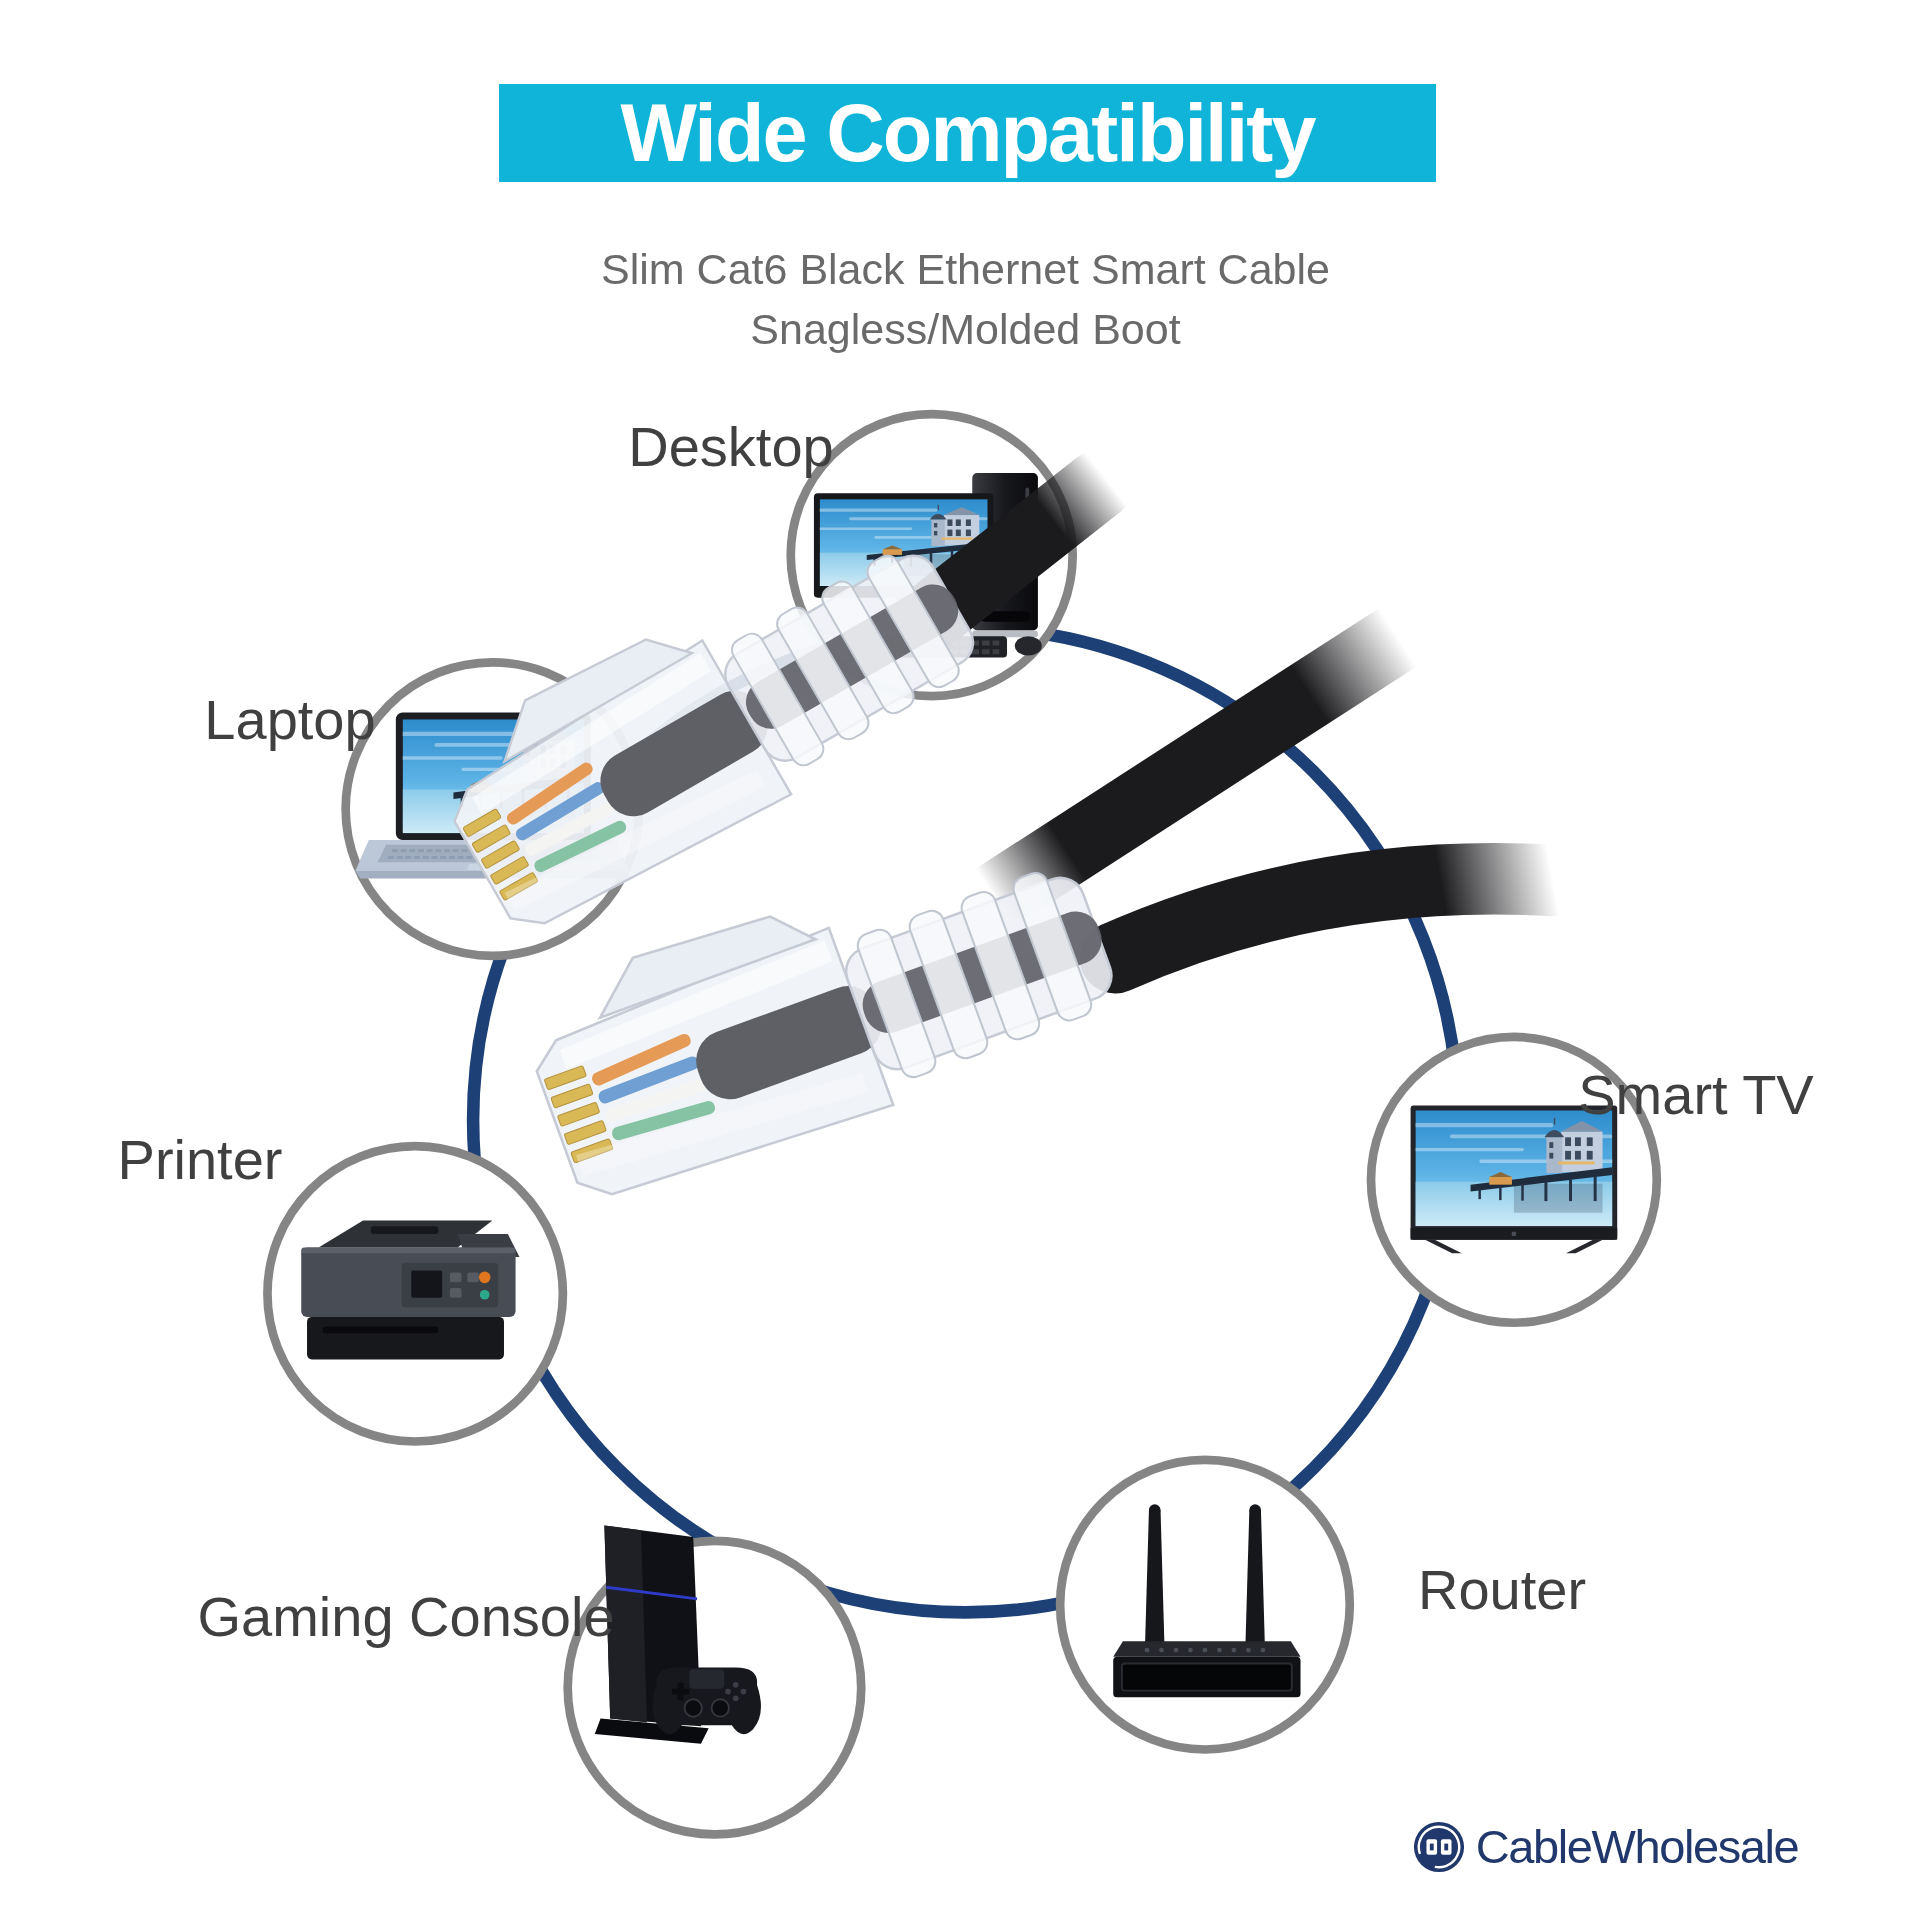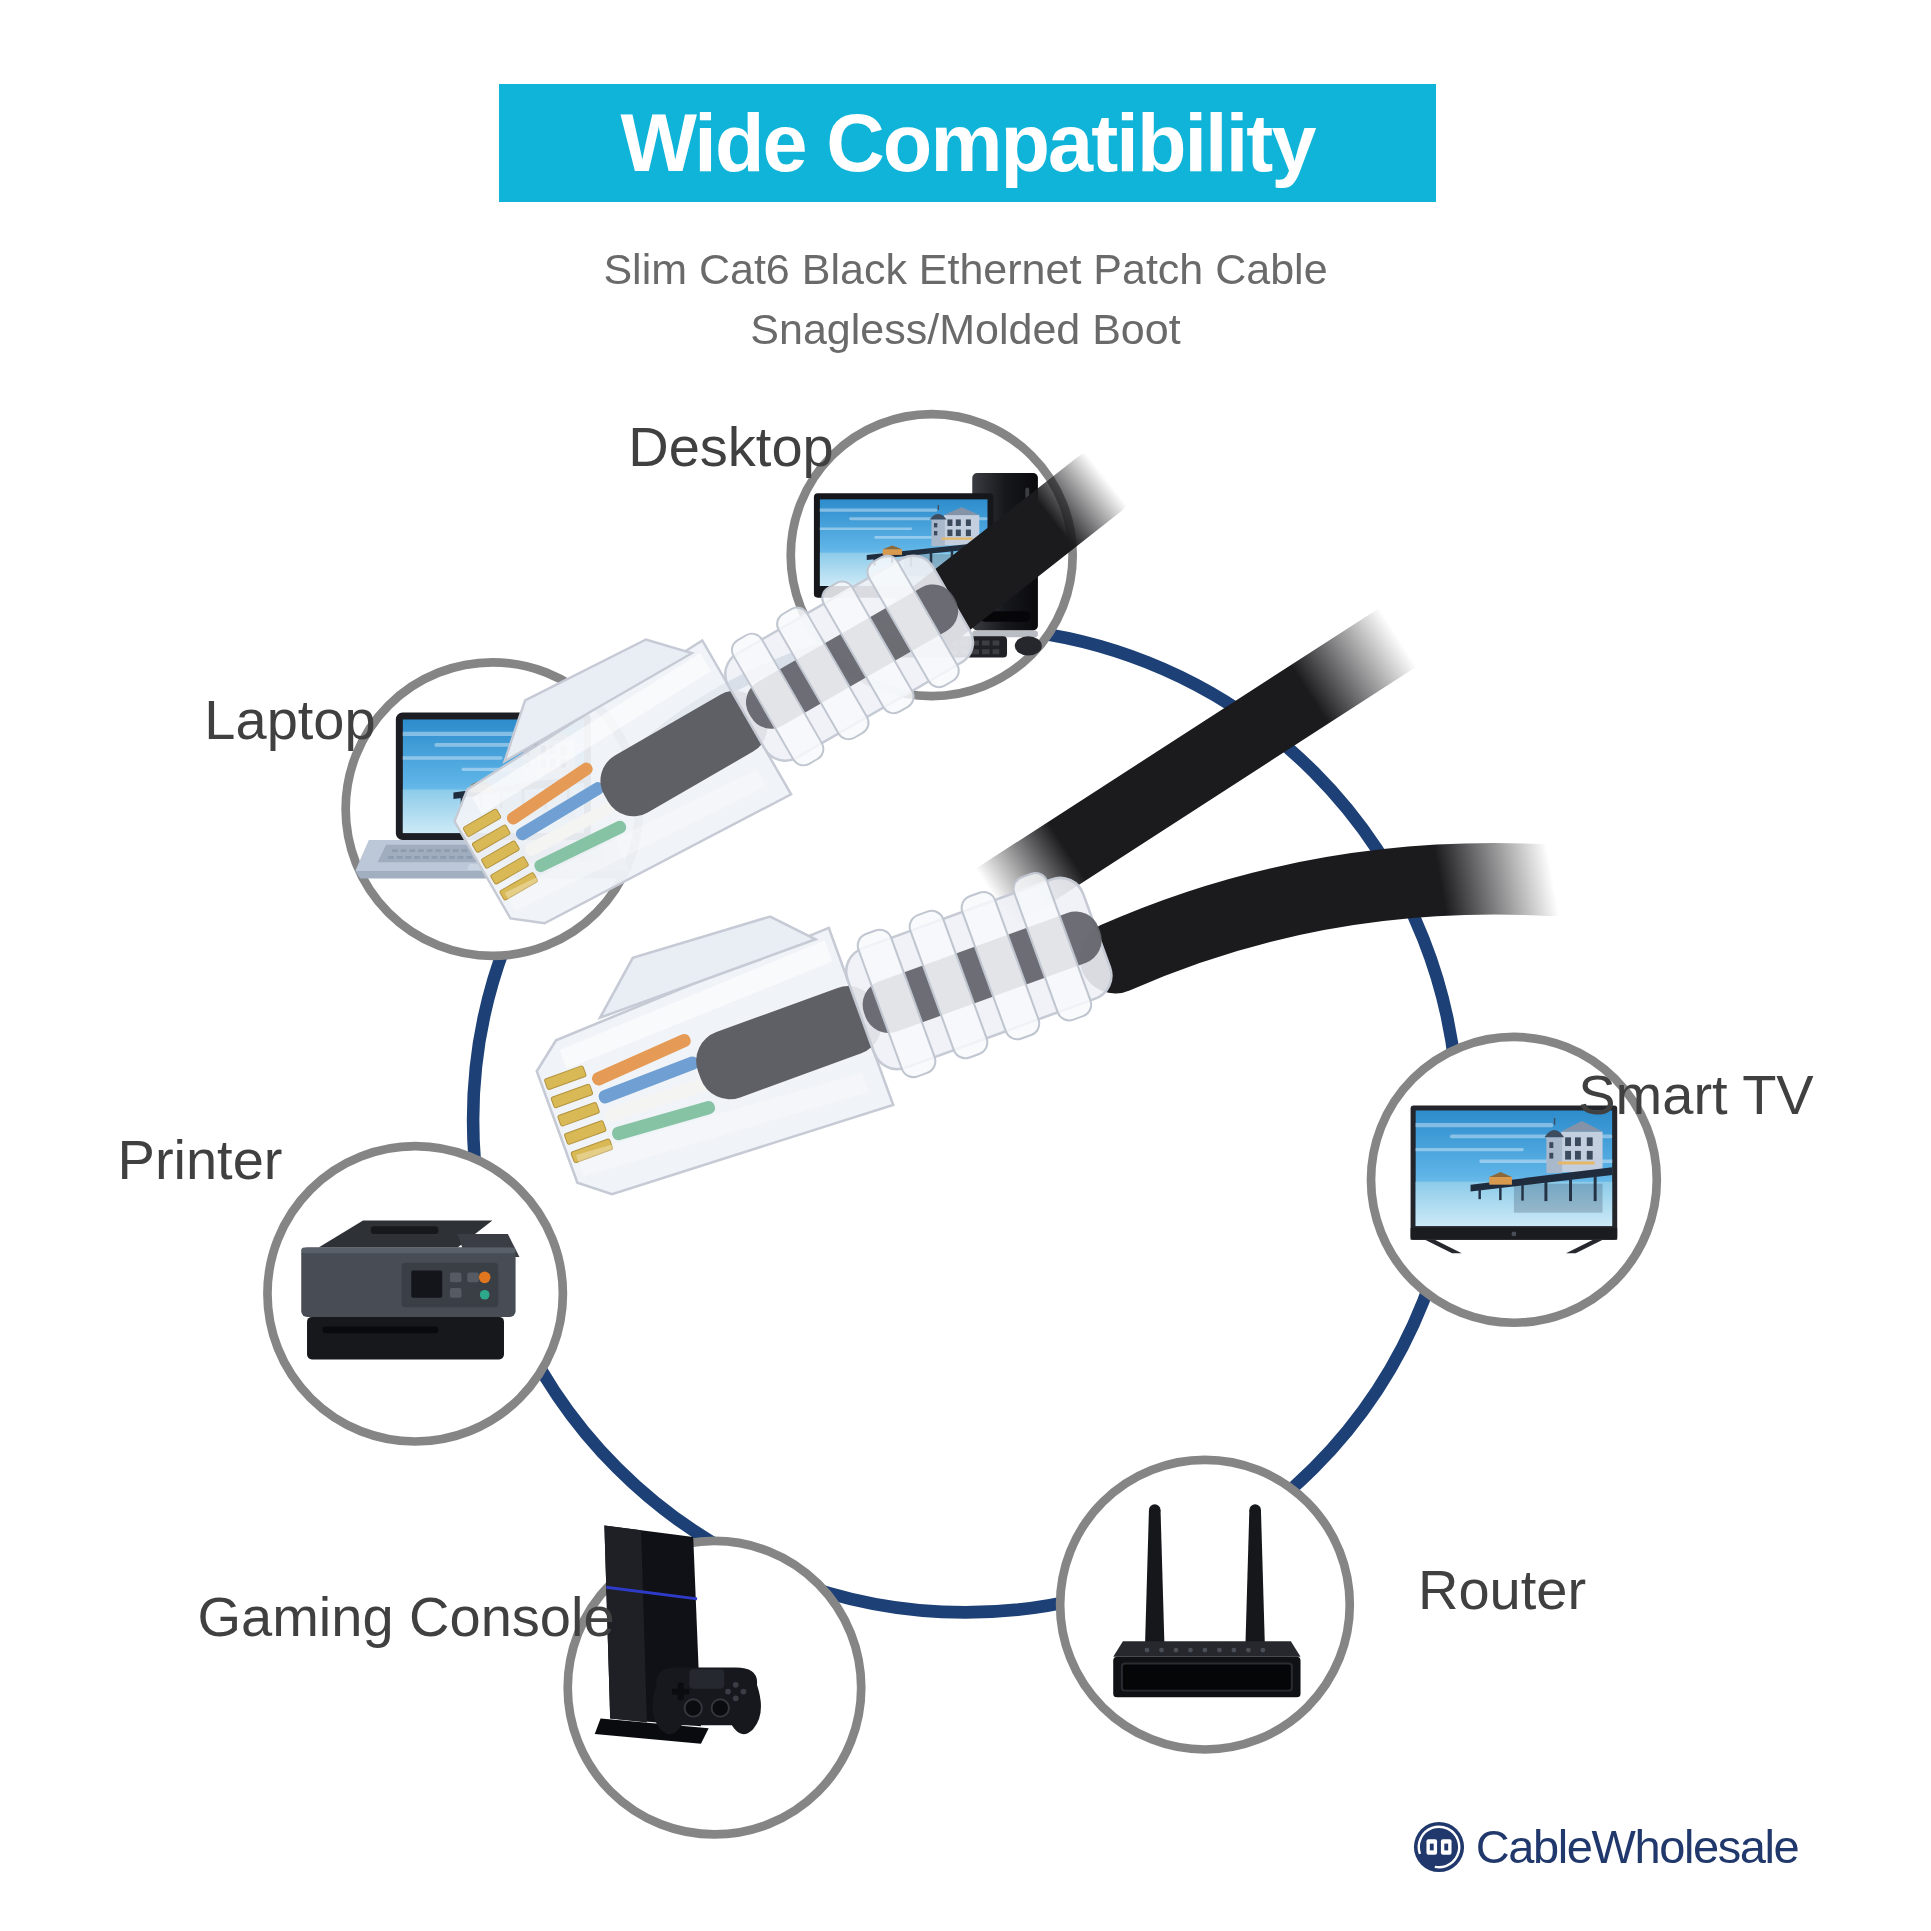--- a/index.html
+++ b/index.html
@@ -1,18 +1,18 @@
 <!DOCTYPE html>
 <html><head>
 <meta charset="utf-8">
 <style>
   html,body{margin:0;padding:0;background:#ffffff;}
   .stage{position:relative;width:1931px;height:1931px;background:#ffffff;overflow:hidden;
          font-family:"Liberation Sans", sans-serif;}
-  .banner{position:absolute;left:499px;top:84px;width:937px;height:118px;background:#10b4d8;
+  .banner{position:absolute;left:499px;top:84px;width:937px;height:98px;background:#10b4d8;
           display:flex;align-items:center;justify-content:center;}
   .banner-title{color:#ffffff;font-size:81px;font-weight:700;letter-spacing:-1.9px;white-space:nowrap;}
   .subtitle{position:absolute;left:0;top:239px;width:1931px;text-align:center;color:#6a6a6a;
             font-size:43px;line-height:60px;font-weight:400;}
   .diagram-svg{position:absolute;left:0;top:0;width:1931px;height:1931px;}
   .lbl{position:absolute;transform:translate(-50%,-50%);color:#404040;font-size:56px;
        font-weight:400;white-space:nowrap;}
   .lbl-desktop{left:731px;top:446px;}
   .lbl-laptop{left:290px;top:719px;}
   .lbl-printer{left:200px;top:1159px;}
@@ -25,21 +25,21 @@
 </head>
 <body>
 
 <div class="stage">
 
   <div class="banner">
     <span class="banner-title">Wide Compatibility</span>
   </div>
 
   <div class="subtitle">
-    <div>Slim Cat6 Black Ethernet Patch Cable</div>
+    <div>Slim Cat6 Black Ethernet Smart Cable</div>
     <div>Snagless/Molded Boot</div>
   </div>
 
   <svg class="diagram-svg" viewBox="0 0 2000 2000">
     <defs>
       <linearGradient id="skyG" x1="0" y1="0" x2="0" y2="1">
         <stop offset="0" stop-color="#2d8ccc"></stop>
           <stop offset="0.55" stop-color="#5db3e6"></stop>
           <stop offset="1" stop-color="#a8dcf4"></stop>
       </linearGradient>

